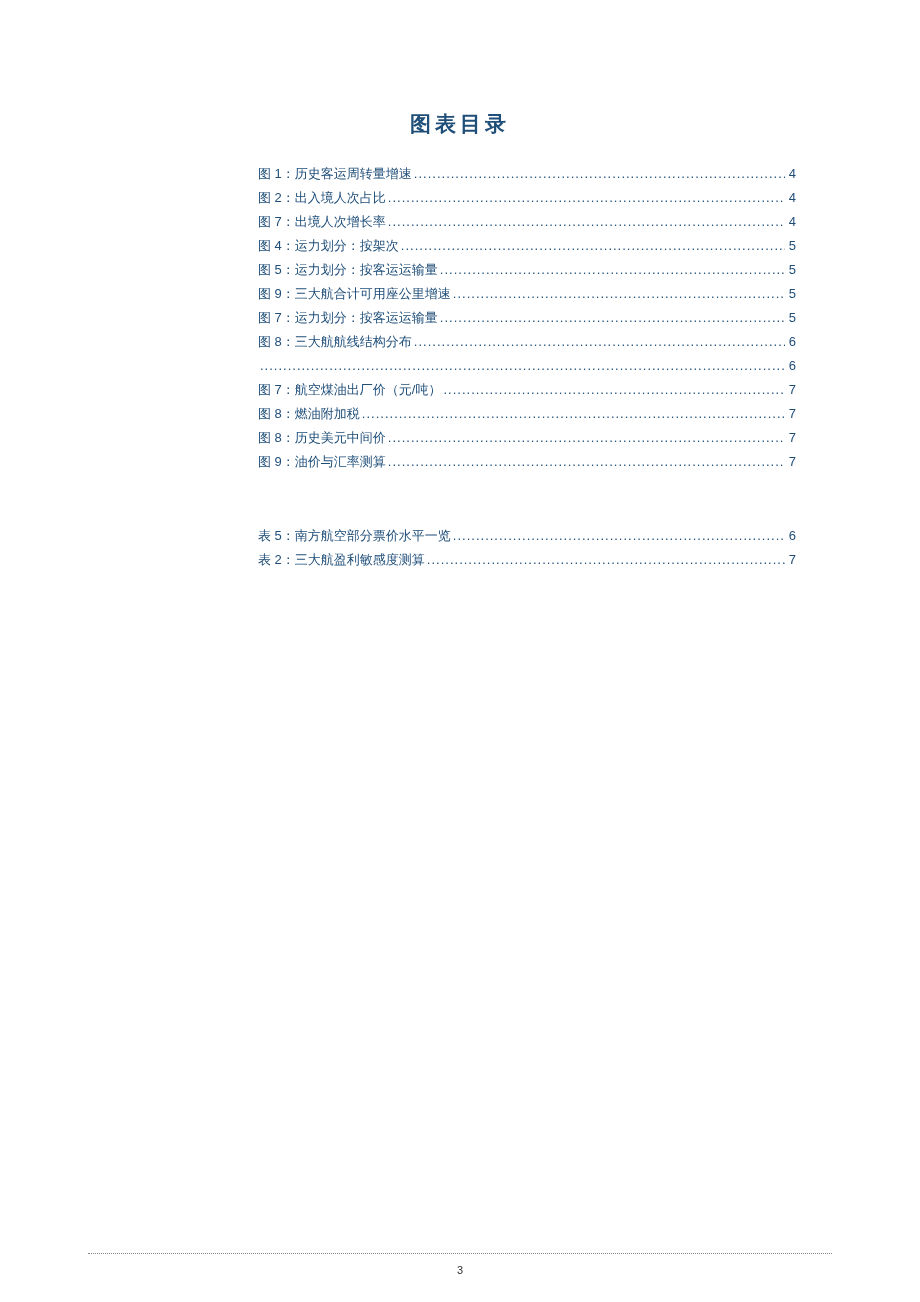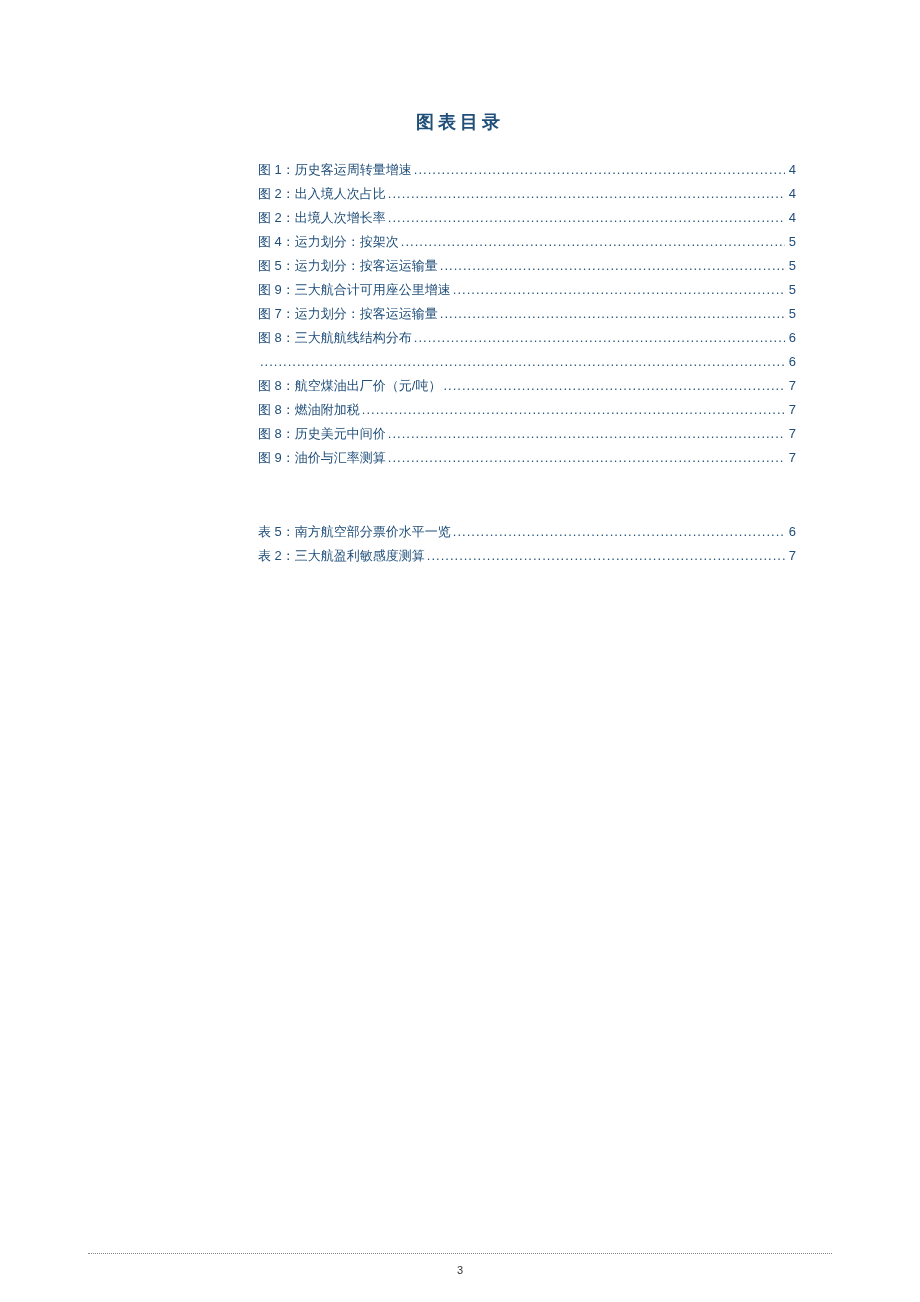--- a/index.html
+++ b/index.html
@@ -13,21 +13,21 @@
       background: #ffffff;
       font-family: "Microsoft YaHei", "SimSun", sans-serif;
       position: relative;
     }
     .page-container {
       padding: 110px 124px 0 258px;
     }
     .section-title {
       text-align: center;
       color: #1f4e79;
-      font-size: 18px;
+      font-size: 21px;
       font-weight: bold;
       letter-spacing: 4px;
       margin-bottom: 24px;
       margin-left: -134px;
     }
     .toc-section {
       margin-bottom: 50px;
     }
     .toc-entry {
       display: flex;
@@ -81,21 +81,21 @@
       <span class="toc-label">图 1：历史客运周转量增速</span>
       <span class="toc-leader"></span>
       <span class="toc-page">4</span>
     </div>
     <div class="toc-entry">
       <span class="toc-label">图 2：出入境人次占比</span>
       <span class="toc-leader"></span>
       <span class="toc-page">4</span>
     </div>
     <div class="toc-entry">
-      <span class="toc-label">图 2：出境人次增长率</span>
+      <span class="toc-label">图 7：出境人次增长率</span>
       <span class="toc-leader"></span>
       <span class="toc-page">4</span>
     </div>
     <div class="toc-entry">
       <span class="toc-label">图 4：运力划分：按架次</span>
       <span class="toc-leader"></span>
       <span class="toc-page">5</span>
     </div>
     <div class="toc-entry">
       <span class="toc-label">图 5：运力划分：按客运运输量</span>
@@ -115,21 +115,21 @@
     <div class="toc-entry">
       <span class="toc-label">图 8：三大航航线结构分布</span>
       <span class="toc-leader"></span>
       <span class="toc-page">6</span>
     </div>
     <div class="toc-entry">
       <span class="toc-leader"></span>
       <span class="toc-page">6</span>
     </div>
     <div class="toc-entry">
-      <span class="toc-label">图 8：航空煤油出厂价（元/吨）</span>
+      <span class="toc-label">图 7：航空煤油出厂价（元/吨）</span>
       <span class="toc-leader"></span>
       <span class="toc-page">7</span>
     </div>
     <div class="toc-entry">
       <span class="toc-label">图 8：燃油附加税</span>
       <span class="toc-leader"></span>
       <span class="toc-page">7</span>
     </div>
     <div class="toc-entry">
       <span class="toc-label">图 8：历史美元中间价</span>

